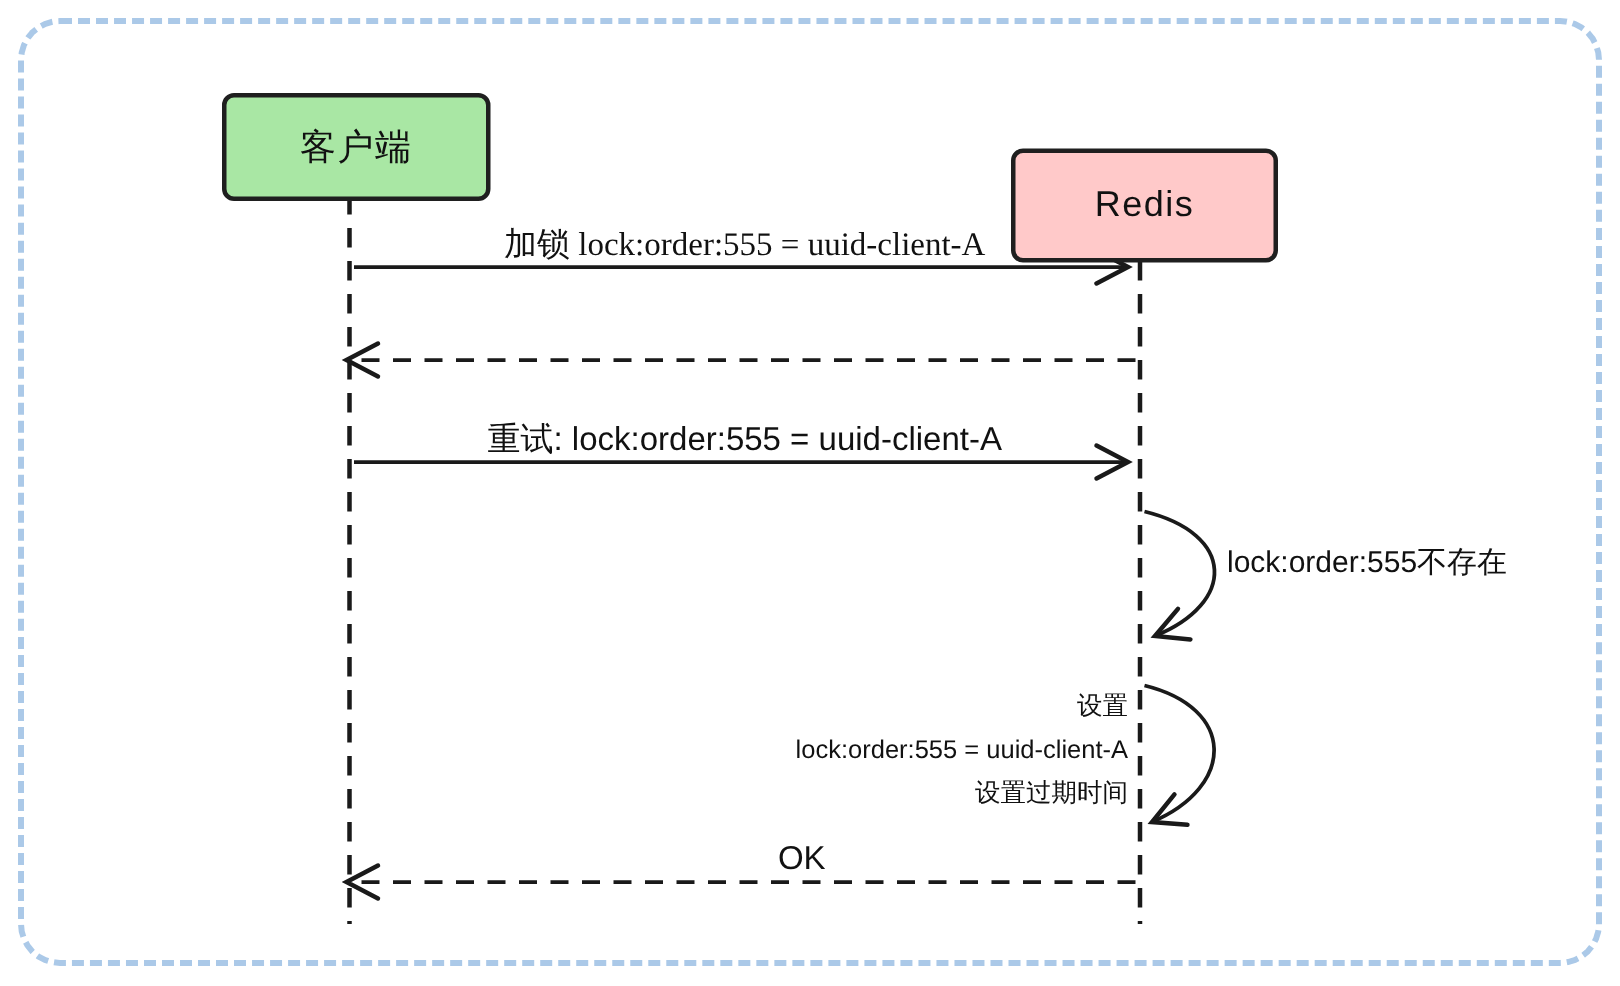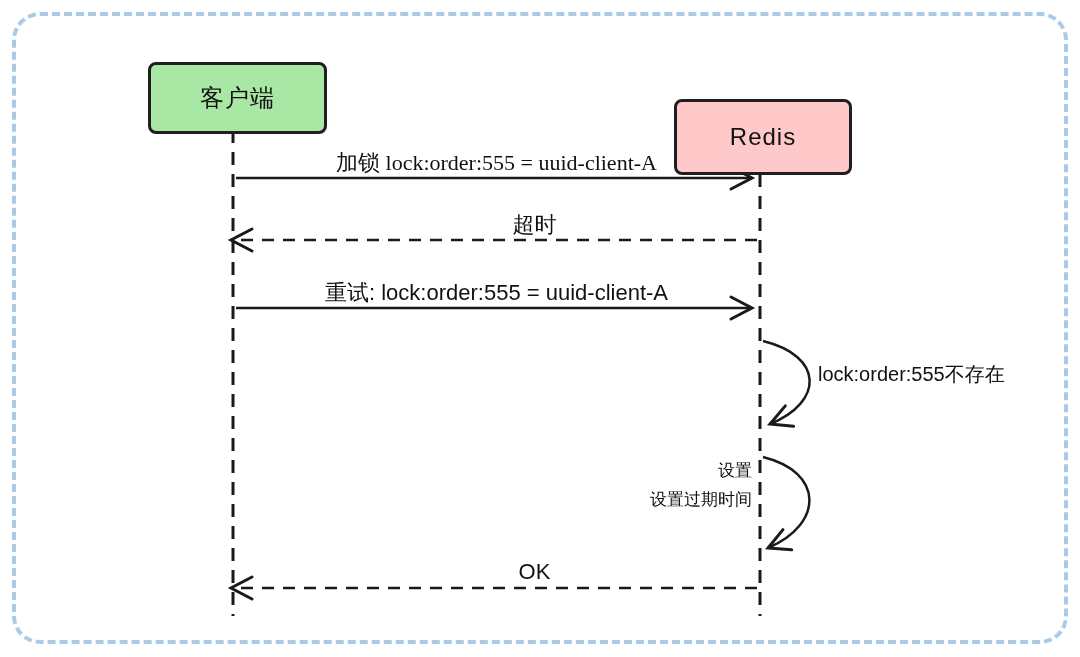--- a/index.html
+++ b/index.html
@@ -88,26 +88,26 @@
 
   <div class="actor actor-client" style="background: rgb(169, 231, 164);">
     <span>客户端</span>
   </div>
   <div class="actor actor-redis" style="background: rgb(255, 201, 201);">
     <span>Redis</span>
   </div>
 
   <div class="msg-label label-1">加锁 lock:order:555 = uuid-client-A</div>
 
-  <div class="msg-label label-2 nudge">超时</div>
 
   <div class="msg-label label-3">重试: lock:order:555 = uuid-client-A</div>
 
   <div class="loop1-label">lock:order:555不存在</div>
 
   <div class="loop2-label">
     <div>设置</div>
+    <div>lock:order:555 = uuid-client-A</div>
     <div>设置过期时间</div>
   </div>
 
   <div class="msg-label label-6 nudge">OK</div>
 
 </div>
 
 </body></html>

